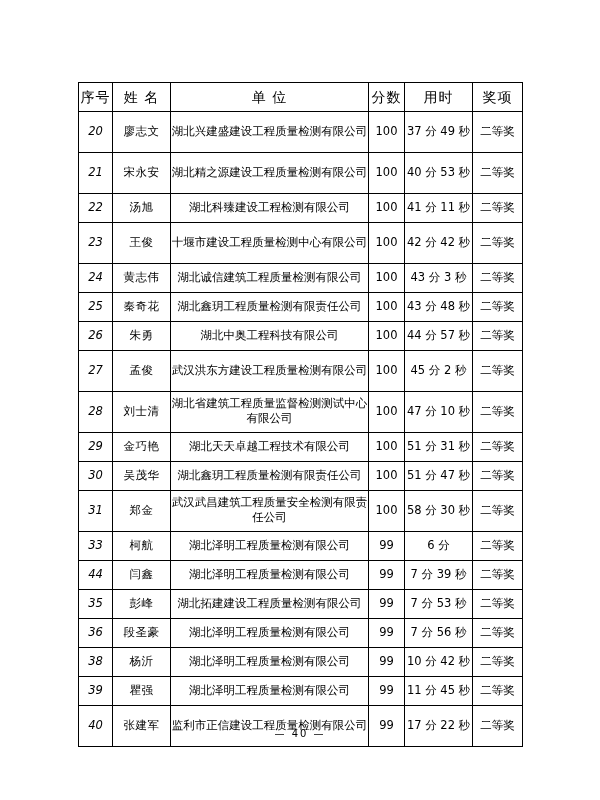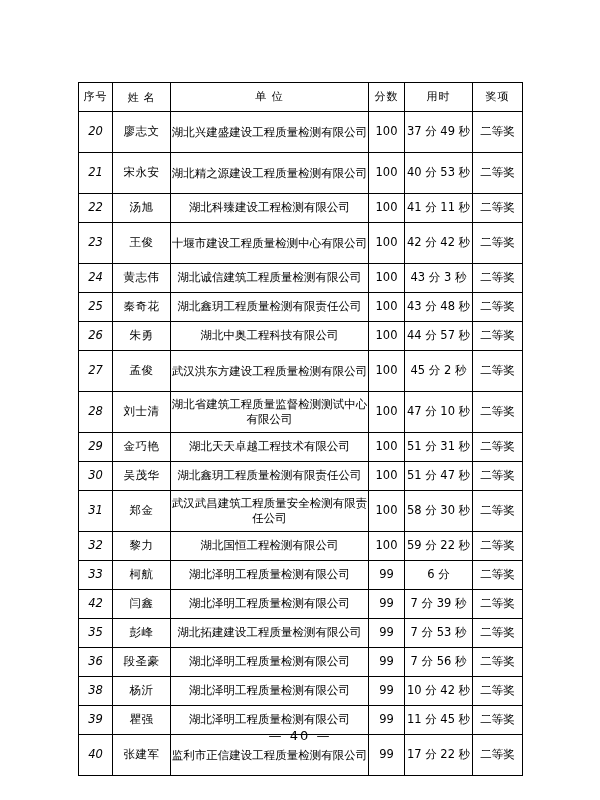--- a/index.html
+++ b/index.html
@@ -41,21 +41,21 @@
     padding: 0;
     font-weight: normal;
     font-size: 11.5px;
     line-height: 1.35;
     vertical-align: middle;
     text-align: center;
     color: #000000;
   }
   table.award-table th {
     height: 28px;
-    font-size: 11px;
+    font-size: 14px;
     letter-spacing: 1px;
   }
   table.award-table td {
     height: 28px;
   }
   col.c-no    { width: 34px; }
   col.c-name  { width: 58px; }
   col.c-unit  { width: 198px; }
   col.c-score { width: 36px; }
   col.c-time  { width: 68px; }
@@ -79,37 +79,38 @@
     font-size: 12px;
   }
   .cell-time {
     font-size: 11.5px;
   }
   .cell-award {
     font-size: 11.5px;
   }
   .two-line .cell-unit {
     line-height: 1.3;
+    font-family: Liberation Mono, monospace;
   }
   tr.tall td { height: 40px; }
 
   .th-no   { letter-spacing: 0; }
-  .th-name { letter-spacing: 4px; padding-left: 4px; font-family: Liberation Serif, serif; }
+  .th-name { letter-spacing: 4px; padding-left: 4px; }
   .th-unit { letter-spacing: 10px; padding-left: 10px; margin-left: 42px; }
   .th-score{ letter-spacing: 0; }
   .th-time { letter-spacing: 0; }
   .th-award{ letter-spacing: 0; }
 
   .footer {
     position: absolute;
     left: 0;
     top: 728px;
     width: 600px;
     text-align: center;
-    font-size: 13px;
+    font-size: 10px;
     letter-spacing: 2px;
     color: #000000;
   }
 </style>
 </head>
 <body>
 
 <div class="page">
 
   <div class="table-wrap">
@@ -223,37 +224,29 @@
           </tr>
           <tr class="tall two-line">
             <td class="cell-no">31</td>
             <td class="cell-name">郑金</td>
             <td class="cell-unit">武汉武昌建筑工程质量安全检测有限责任公司</td>
             <td class="cell-score">100</td>
             <td class="cell-time">58 分 30 秒</td>
             <td class="cell-award">二等奖</td>
           </tr>
           <tr>
-            <td class="cell-no">32</td>
-            <td class="cell-name">黎力</td>
-            <td class="cell-unit">湖北国恒工程检测有限公司</td>
-            <td class="cell-score">100</td>
-            <td class="cell-time">59 分 22 秒</td>
-            <td class="cell-award">二等奖</td>
-          </tr>
-          <tr>
             <td class="cell-no">33</td>
             <td class="cell-name">柯航</td>
             <td class="cell-unit">湖北泽明工程质量检测有限公司</td>
             <td class="cell-score">99</td>
             <td class="cell-time">6 分</td>
             <td class="cell-award">二等奖</td>
           </tr>
           <tr>
-            <td class="cell-no">42</td>
+            <td class="cell-no">44</td>
             <td class="cell-name">闫鑫</td>
             <td class="cell-unit">湖北泽明工程质量检测有限公司</td>
             <td class="cell-score">99</td>
             <td class="cell-time">7 分 39 秒</td>
             <td class="cell-award">二等奖</td>
           </tr>
           <tr>
             <td class="cell-no">35</td>
             <td class="cell-name">彭峰</td>
             <td class="cell-unit">湖北拓建建设工程质量检测有限公司</td>

